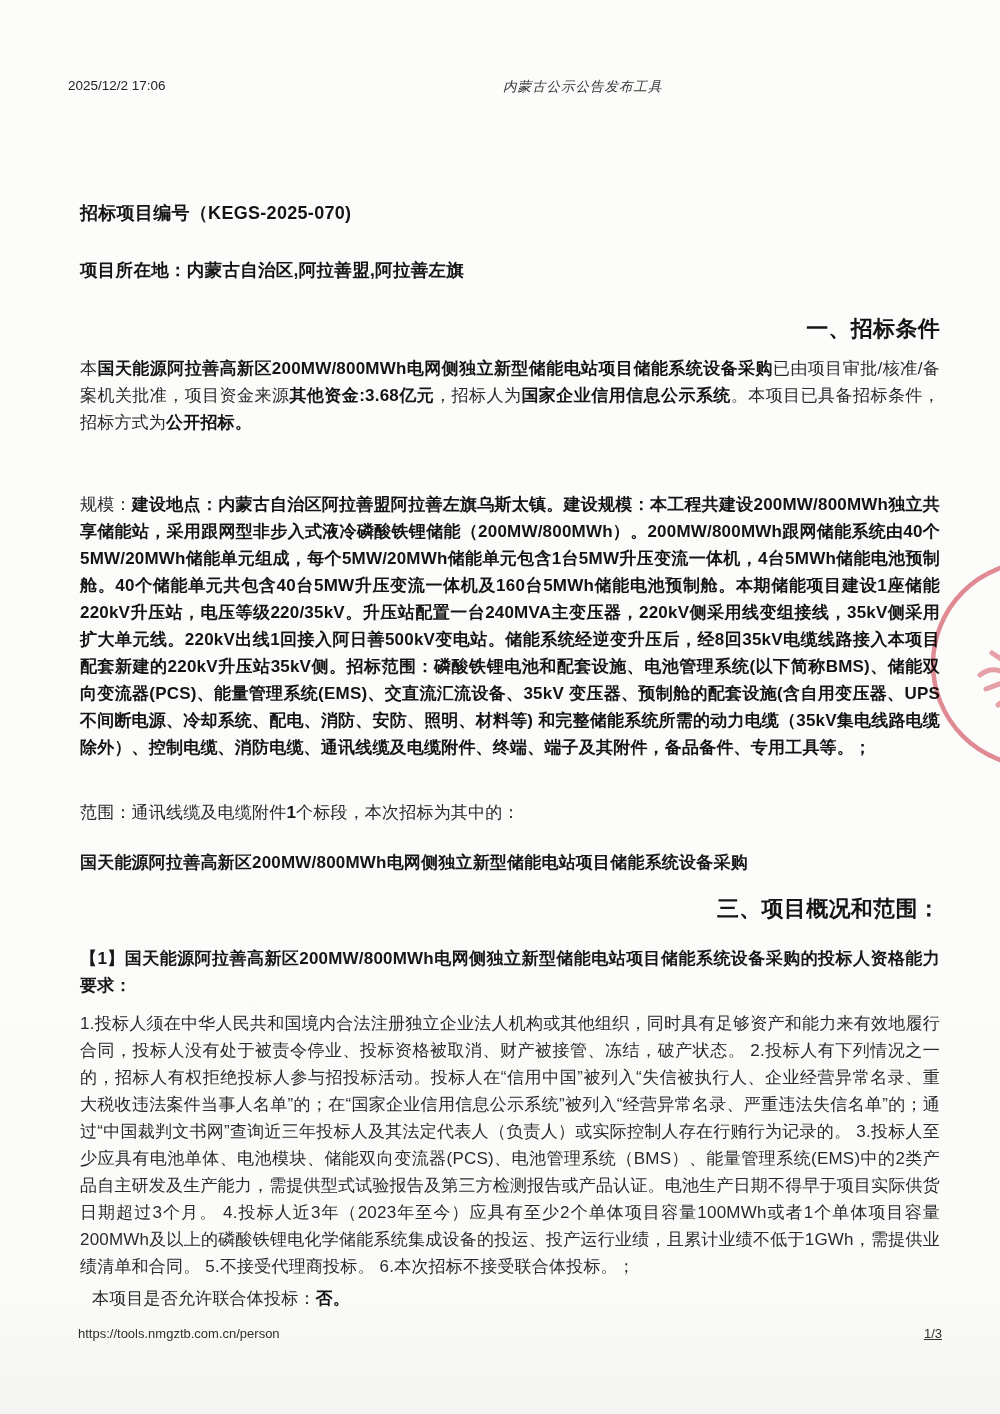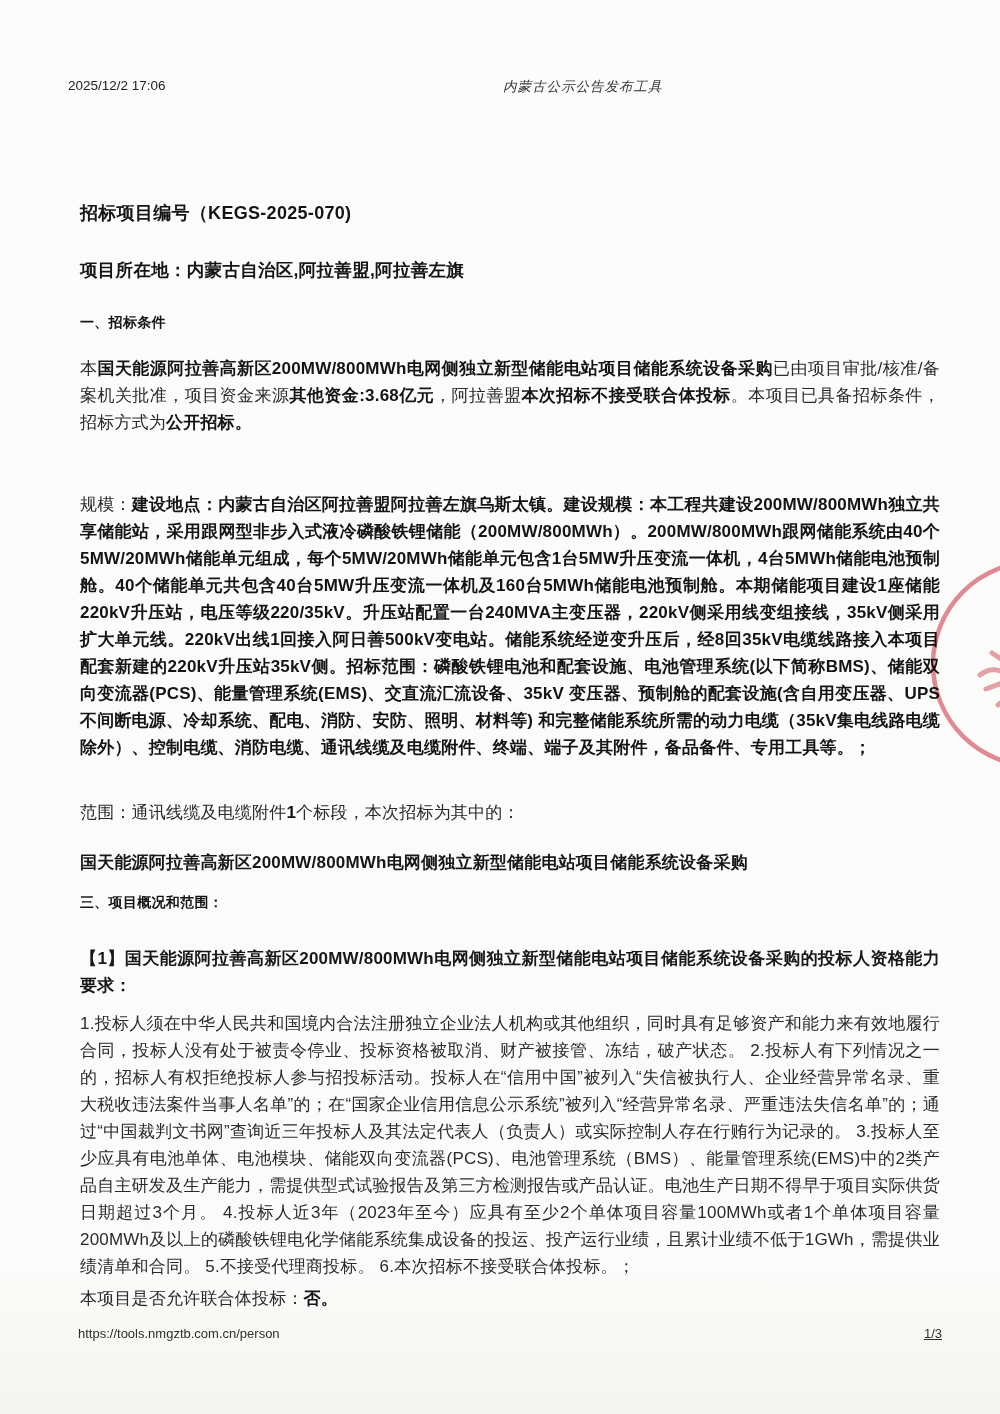--- a/index.html
+++ b/index.html
@@ -13,21 +13,21 @@
   .hdr .date{position:absolute;left:0;top:0;}
   .hdr .tool{position:absolute;left:435px;top:0;letter-spacing:1px;color:#333;font-style:italic;}
   .title{
     position:absolute;top:94px;left:80px;width:862px;
     font-size:30px;line-height:1.34;font-weight:700;color:#0f0f0f;letter-spacing:.5px;
     text-align:justify;
   }
   .block{position:absolute;left:80px;width:860px;}
   .b, .bold{font-weight:700;color:#161616;}
   .lbl{font-size:18px;font-weight:700;color:#141414;letter-spacing:.3px;}
-  .h{font-size:14px;font-weight:700;color:#141414;letter-spacing:.3px;}
+  .h{font-size:22px;font-weight:700;color:#141414;letter-spacing:.3px;text-align:right;}
   .para{font-size:17px;line-height:27px;text-align:justify;text-justify:inter-ideograph;color:#2a2a2a;letter-spacing:.2px;}
   .para .b{color:#141414;}
   .para-bold{font-weight:700;color:#171717;}
   .ftr{position:absolute;top:1326px;left:62px;right:58px;font-size:13px;color:#2e2e2e;}
   .ftr .url{position:absolute;left:16px;top:0;}
   .ftr .pg{position:absolute;right:0;top:0;text-decoration:underline;}
   .seal{
     position:absolute;top:557px;left:928px;width:214px;height:214px;
     mix-blend-mode:multiply;opacity:.88;pointer-events:none;
   }
@@ -42,36 +42,36 @@
     <span class="tool">内蒙古公示公告发布工具</span>
   </div>
 
 
   <div class="block lbl" style="top:201px;">招标项目编号（KEGS-2025-070)</div>
 
   <div class="block lbl" style="top:258px;font-size:17.5px;">项目所在地：内蒙古自治区,阿拉善盟,阿拉善左旗</div>
 
   <div class="block h" style="top:314px;">一、招标条件</div>
 
-  <p class="block para" style="top:338px;"><span>本</span><span class="b">国天能源阿拉善高新区200MW/800MWh电网侧独立新型储能电站项目储能系统设备采购</span><span>已由项目审批/核准/备案机关批准，项目资金来源</span><span class="b">其他资金:3.68亿元</span><span>，阿拉善盟</span><span class="b">本次招标不接受联合体投标</span><span>。本项目已具备招标条件，招标方式为</span><span class="b">公开招标。</span></p>
+  <p class="block para" style="top:338px;"><span>本</span><span class="b">国天能源阿拉善高新区200MW/800MWh电网侧独立新型储能电站项目储能系统设备采购</span><span>已由项目审批/核准/备案机关批准，项目资金来源</span><span class="b">其他资金:3.68亿元</span><span>，招标人为</span><span class="b">国家企业信用信息公示系统</span><span>。本项目已具备招标条件，招标方式为</span><span class="b">公开招标。</span></p>
 
 
   <p class="block para" style="top:474px;"><span>规模：</span><span class="b">建设地点：内蒙古自治区阿拉善盟阿拉善左旗乌斯太镇。建设规模：本工程共建设200MW/800MWh独立共享储能站，采用跟网型非步入式液冷磷酸铁锂储能（200MW/800MWh）。200MW/800MWh跟网储能系统由40个5MW/20MWh储能单元组成，每个5MW/20MWh储能单元包含1台5MW升压变流一体机，4台5MWh储能电池预制舱。40个储能单元共包含40台5MW升压变流一体机及160台5MWh储能电池预制舱。本期储能项目建设1座储能220kV升压站，电压等级220/35kV。升压站配置一台240MVA主变压器，220kV侧采用线变组接线，35kV侧采用扩大单元线。220kV出线1回接入阿日善500kV变电站。储能系统经逆变升压后，经8回35kV电缆线路接入本项目配套新建的220kV升压站35kV侧。招标范围：磷酸铁锂电池和配套设施、电池管理系统(以下简称BMS)、储能双向变流器(PCS)、能量管理系统(EMS)、交直流汇流设备、35kV 变压器、预制舱的配套设施(含自用变压器、UPS 不间断电源、冷却系统、配电、消防、安防、照明、材料等) 和完整储能系统所需的动力电缆（35kV集电线路电缆除外）、控制电缆、消防电缆、通讯线缆及电缆附件、终端、端子及其附件，备品备件、专用工具等。；</span></p>
 
   <p class="block para" style="top:782px;"><span>范围：通讯线缆及电缆附件</span><span class="b">1</span><span>个标段，本次招标为其中的：</span></p>
 
   <p class="block para para-bold" style="top:832px;">国天能源阿拉善高新区200MW/800MWh电网侧独立新型储能电站项目储能系统设备采购</p>
 
   <div class="block h" style="top:894px;">三、项目概况和范围：</div>
 
   <p class="block para para-bold" style="top:928px;">【1】国天能源阿拉善高新区200MW/800MWh电网侧独立新型储能电站项目储能系统设备采购的投标人资格能力要求：</p>
 
   <p class="block para" style="top:993px;">1.投标人须在中华人民共和国境内合法注册独立企业法人机构或其他组织，同时具有足够资产和能力来有效地履行合同，投标人没有处于被责令停业、投标资格被取消、财产被接管、冻结，破产状态。 2.投标人有下列情况之一的，招标人有权拒绝投标人参与招投标活动。投标人在“信用中国”被列入“失信被执行人、企业经营异常名录、重大税收违法案件当事人名单”的；在“国家企业信用信息公示系统”被列入“经营异常名录、严重违法失信名单”的；通过“中国裁判文书网”查询近三年投标人及其法定代表人（负责人）或实际控制人存在行贿行为记录的。 3.投标人至少应具有电池单体、电池模块、储能双向变流器(PCS)、电池管理系统（BMS）、能量管理系统(EMS)中的2类产品自主研发及生产能力，需提供型式试验报告及第三方检测报告或产品认证。电池生产日期不得早于项目实际供货日期超过3个月。 4.投标人近3年（2023年至今）应具有至少2个单体项目容量100MWh或者1个单体项目容量200MWh及以上的磷酸铁锂电化学储能系统集成设备的投运、投产运行业绩，且累计业绩不低于1GWh，需提供业绩清单和合同。 5.不接受代理商投标。 6.本次招标不接受联合体投标。；</p>
 
-  <p class="block para" style="top:1268px;"><span>本项目是否允许联合体投标：</span><span class="b">否。</span></p>
+  <p class="block para" style="top:1268px;margin-left:12px;"><span>本项目是否允许联合体投标：</span><span class="b">否。</span></p>
 
   <div class="ftr">
     <span class="url">https://tools.nmgztb.com.cn/person</span>
     <span class="pg">1/3</span>
   </div>
 
   <svg class="seal" viewBox="0 0 214 214" aria-hidden="true">
     <defs>
       <path id="sealArc" d="M 107,193 A 86 86 0 0 0 107,21" fill="none"></path>
     </defs>

